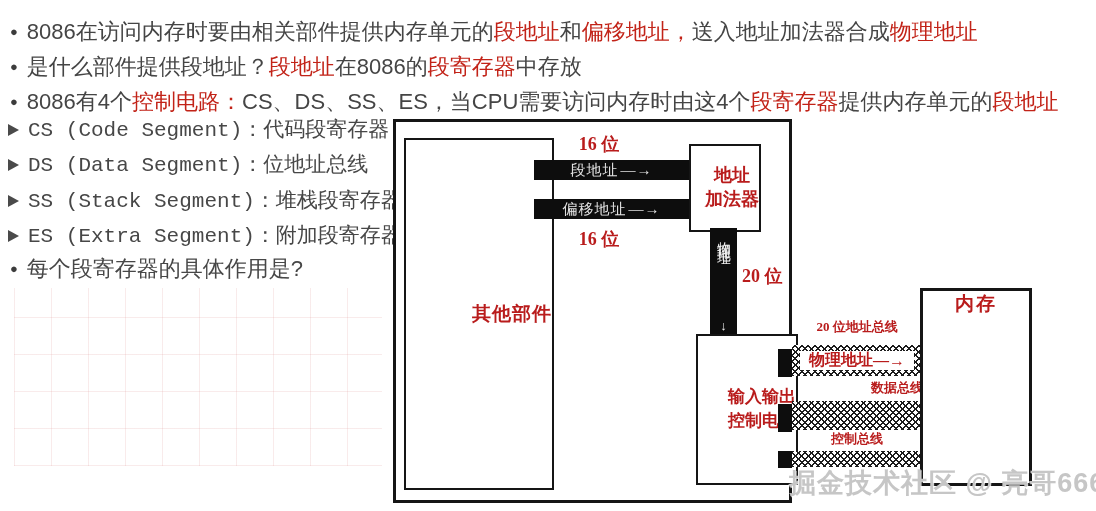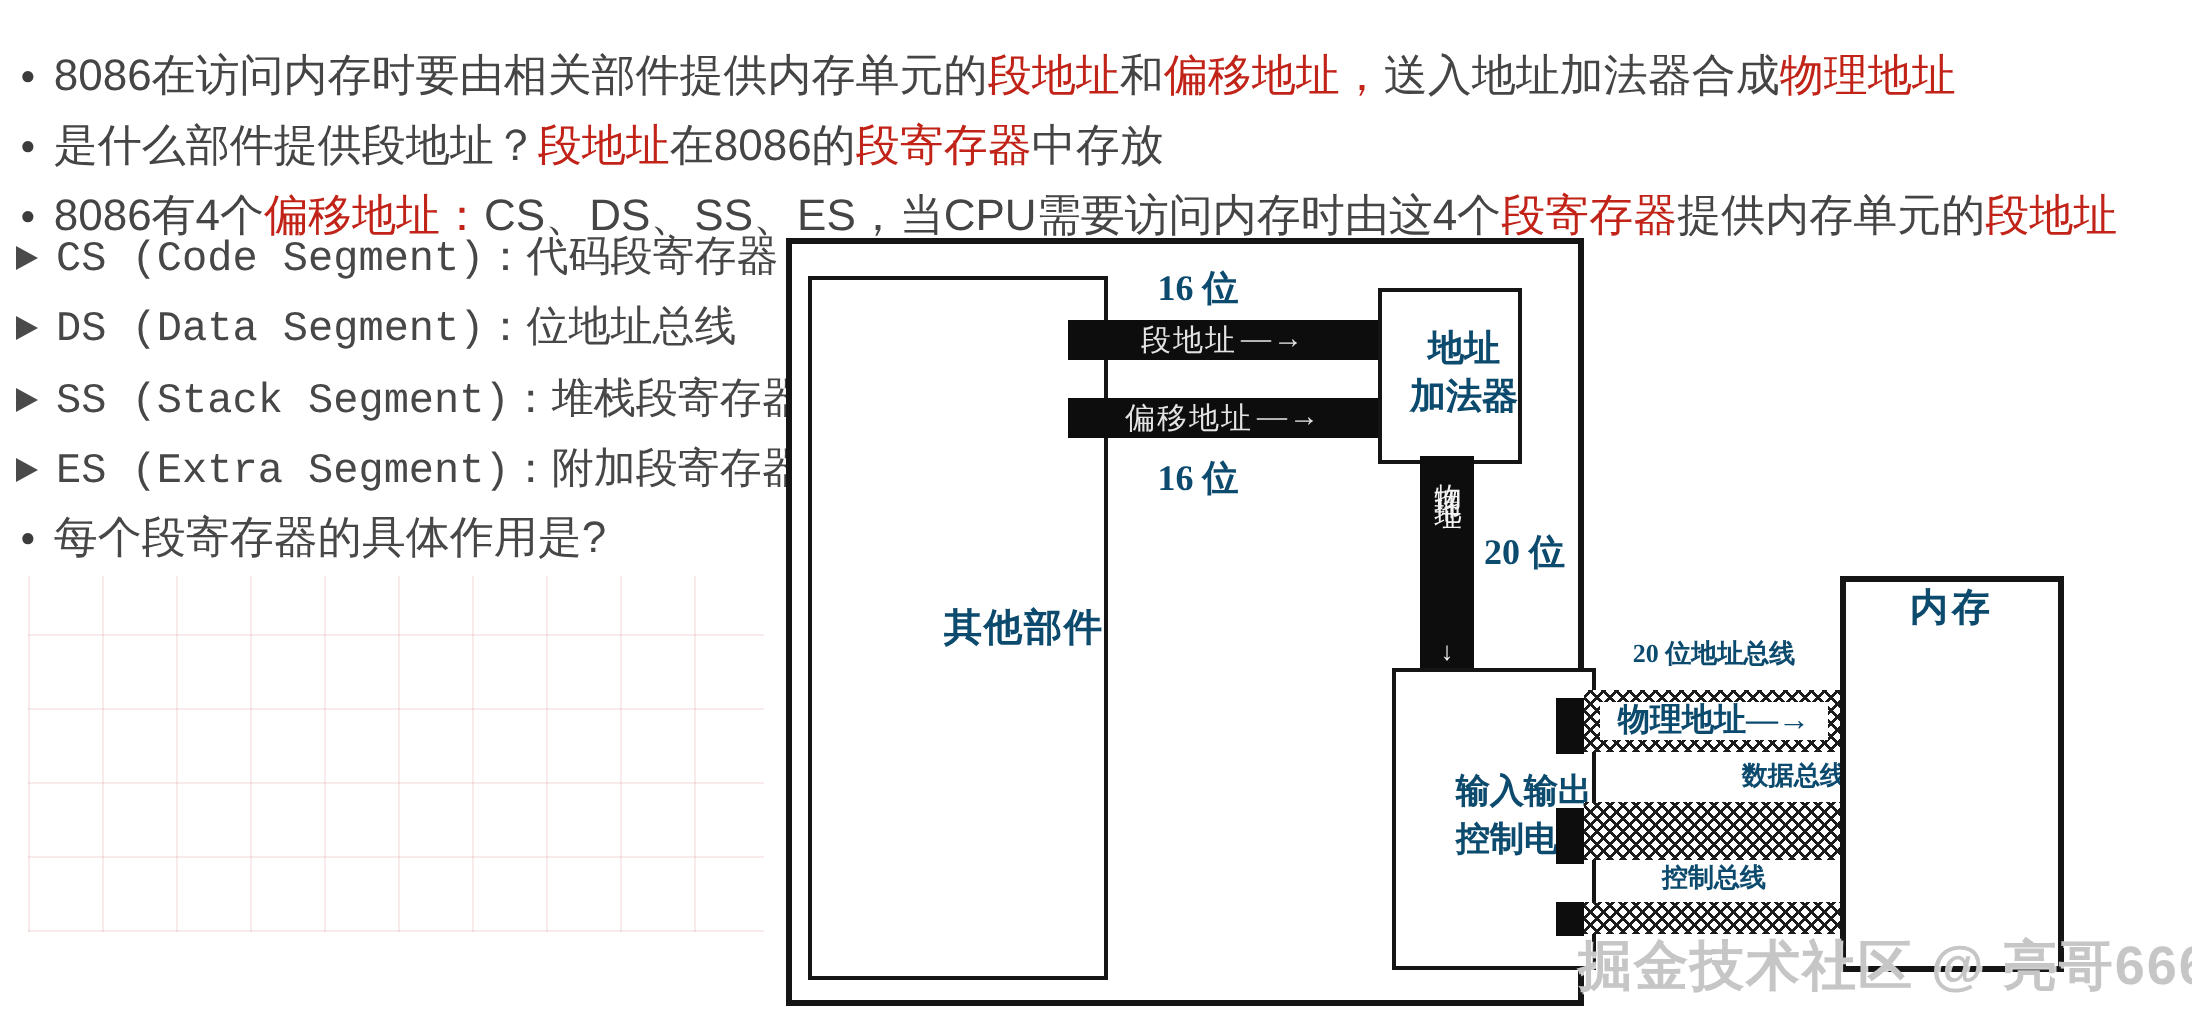--- a/index.html
+++ b/index.html
@@ -6,37 +6,37 @@
   #page{position:relative;width:1096px;height:511px;background:#ffffff;overflow:hidden;
         font-family:"Liberation Sans",sans-serif;color:#454545;}
 
   
   .grid-pattern{position:absolute;left:14px;top:288px;width:368px;height:178px;z-index:0;
     background-image:
       repeating-linear-gradient(0deg, rgba(216,130,130,.16) 0 1px, transparent 1px 37px),
       repeating-linear-gradient(90deg, rgba(216,130,130,.16) 0 1px, transparent 1px 37px);}
 
   
-  .bullet-line{position:absolute;left:8px;white-space:nowrap;font-size:22px;line-height:28px;margin-top:12px;}
+  .bullet-line{position:absolute;left:8px;white-space:nowrap;font-size:22px;line-height:40px;}
   .dot{font-size:13px;vertical-align:3px;margin:0 9px 0 2px;color:#3c3c3c;}
   .red{color:#c22318;}
   .b1{top:12px;}
   .b2{top:47px;}
   .b3{top:82px;}
 
   .list-line{position:absolute;left:6px;white-space:nowrap;font-size:21px;line-height:27px;
              font-family:"Liberation Mono","DejaVu Sans Mono",monospace;color:#474747;}
   .l1{top:117px;} .l2{top:152px;} .l3{top:188px;} .l4{top:223px;}
   .tri{display:inline-block;width:0;height:0;border-top:6px solid transparent;
        border-bottom:6px solid transparent;border-left:11px solid #4a4a4a;
        margin:0 9px 1px 2px;vertical-align:middle;}
   .question-line{position:absolute;left:8px;top:254px;white-space:nowrap;font-size:22px;color:#474747;}
 
   
-  .dserif{font-family:"Liberation Serif",serif;font-weight:bold;color:#0c4a6e;}
+  .dserif{font-family:"Liberation Serif",serif;font-weight:bold;color:#b91c1c;}
   #diagram{position:absolute;left:393px;top:119px;width:393px;height:378px;
            border:3px solid #151515;background:#fff;z-index:1;}
   .dbox{position:absolute;border:2px solid #151515;background:#fff;display:flex;
         align-items:center;justify-content:flex-end;text-align:center;font-family:Liberation Mono, monospace;}
   #other-box{left:8px;top:16px;width:126px;height:348px;font-size:19px;letter-spacing:1px;padding-left:20px;}
   #adder-box{left:293px;top:22px;width:68px;height:84px;font-size:18px;line-height:24px;}
   #io-box{left:280px;top:212px;width:98px;height:147px;font-size:17px;line-height:24px;margin-left:20px;}
 
   .blackbar{position:absolute;left:138px;width:155px;height:20px;background:#0d0d0d;
             display:flex;align-items:center;justify-content:center;color:#e3e3e3;
@@ -85,21 +85,21 @@
 <body>
 
 <div id="page">
 
   <div class="grid-pattern"></div>
 
   <div class="bullet-line b1"><span class="dot">●</span><span>8086在访问内存时要由相关部件提供内存单元的</span><span class="red">段地址</span><span>和</span><span class="red">偏移地址，</span><span>送入地址加法器合成</span><span class="red">物理地址</span></div>
 
   <div class="bullet-line b2"><span class="dot">●</span><span>是什么部件提供段地址？</span><span class="red">段地址</span><span>在8086的</span><span class="red">段寄存器</span><span>中存放</span></div>
 
-  <div class="bullet-line b3"><span class="dot">●</span><span>8086有4个</span><span class="red">偏移地址：</span><span>CS、DS、SS、ES，当CPU需要访问内存时由这4个</span><span class="red">段寄存器</span><span>提供内存单元的</span><span class="red">段地址</span></div>
+  <div class="bullet-line b3"><span class="dot">●</span><span>8086有4个</span><span class="red">控制电路：</span><span>CS、DS、SS、ES，当CPU需要访问内存时由这4个</span><span class="red">段寄存器</span><span>提供内存单元的</span><span class="red">段地址</span></div>
 
   <div class="list-line l1"><span class="tri"></span><span>CS (Code Segment)：代码段寄存器</span></div>
   <div class="list-line l2"><span class="tri"></span><span>DS (Data Segment)：位地址总线</span></div>
   <div class="list-line l3"><span class="tri"></span><span>SS (Stack Segment)：堆栈段寄存器</span></div>
   <div class="list-line l4"><span class="tri"></span><span>ES (Extra Segment)：附加段寄存器</span></div>
 
   <div class="question-line"><span class="dot">●</span><span>每个段寄存器的具体作用是?</span></div>
 
   <div id="diagram">
     <div id="other-box" class="dbox dserif">

